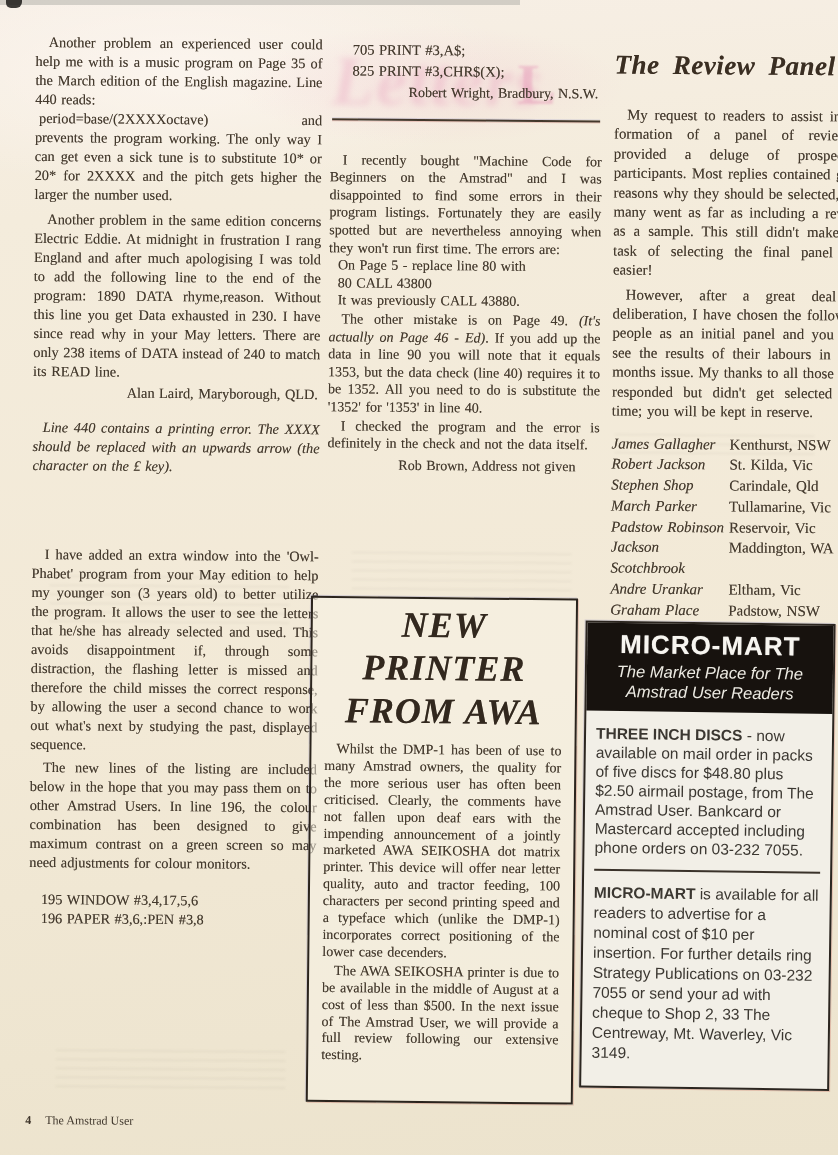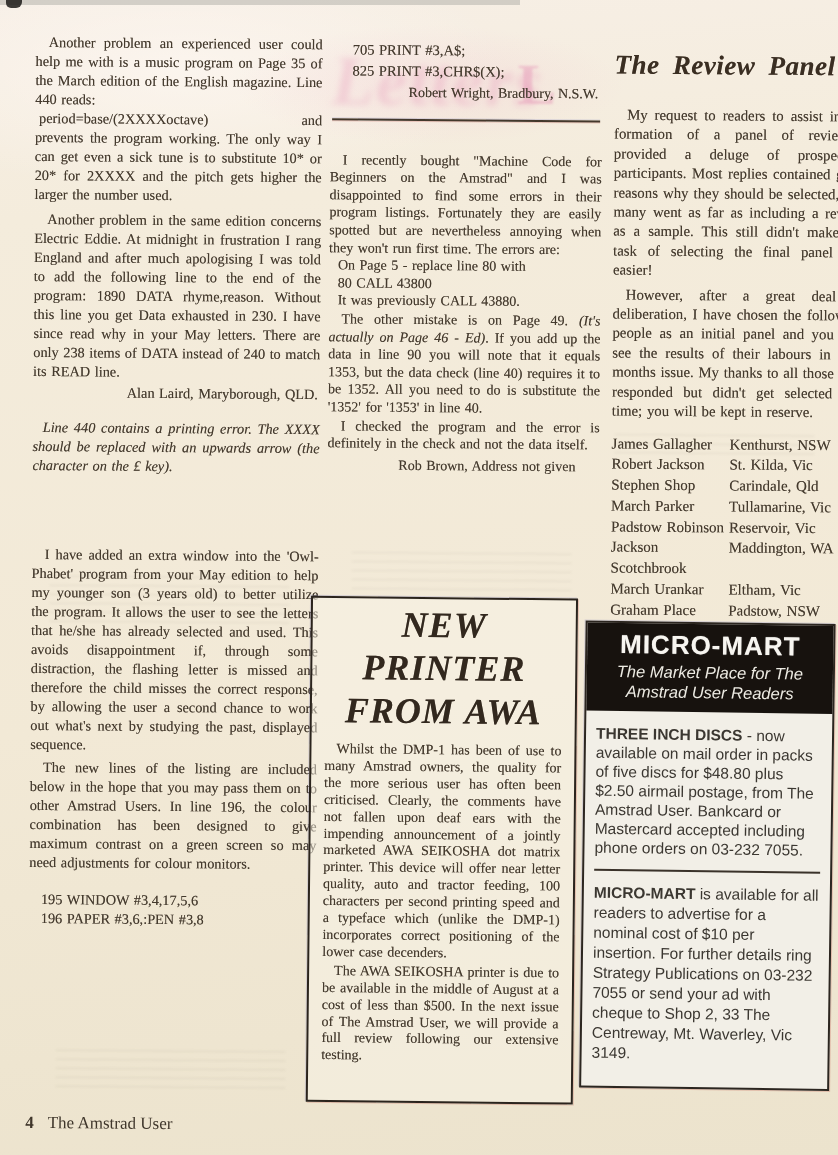--- a/index.html
+++ b/index.html
@@ -55,21 +55,21 @@
   
   .col-right{position:absolute;left:611px;top:46px;width:252px;font-size:14.8px;line-height:19.4px;text-align:justify;word-spacing:1px;}
   .col-right p{margin:0;}
   .review-title{
     font-size:27px;line-height:34px;font-weight:bold;font-style:italic;
     letter-spacing:0.5px;word-spacing:6px;color:#3a2e22;margin-bottom:24px;text-align:left;
   }
   .rp-p2{margin-top:5px !important;}
   .panel-list{margin-top:12px;font-size:15px;line-height:20.8px;}
   .panel-row{display:flex;}
-  .panel-name{width:118px;flex:none;}
+  .panel-name{width:118px;flex:none;font-style:italic;}
   .panel-loc{flex:1;}
   
   .awa-box{
     position:absolute;left:311px;top:597px;width:267px;height:506px;box-sizing:border-box;
     border:2.5px solid #2b241d;padding:5px 13px 10px 13px;background:rgba(248,243,231,0.5);
     transform:rotate(0.15deg);
     box-shadow:1px 1px 0 rgba(190,70,60,0.25), -1px -1px 0 rgba(70,80,180,0.18);
     font-size:14px;line-height:16.9px;text-align:justify;word-spacing:1px;
   }
   .awa-title{font-size:36px;line-height:43px;font-weight:bold;font-style:italic;text-align:center;color:#32281e;letter-spacing:1px;}
@@ -85,21 +85,21 @@
   }
   .mm-header{background:#17120e;color:#f7f5f0;text-align:center;padding:7px 6px 10px 6px;}
   .mm-title{font-size:26px;font-weight:bold;letter-spacing:1px;line-height:28px;text-shadow:0 0 1px rgba(255,255,255,0.6);}
   .mm-subtitle{font-size:16.5px;line-height:20px;font-style:italic;margin-top:3px;color:#eceae2;}
   .mm-body{padding:13px 10px 0 10px;font-size:15.5px;line-height:19px;}
   .mm-body p{margin:0;}
   .mm-bold{font-weight:bold;}
   .mm-divider{border:0;border-top:2px solid #3a322a;margin:12px 0 12px 0;}
   .mm-s2{font-size:15.5px;line-height:20px;}
   
-  .footer{position:absolute;left:30px;top:1116px;font-size:17px;color:#3f362b;}
+  .footer{position:absolute;left:30px;top:1116px;font-size:12px;color:#3f362b;}
   .footer .pn{font-weight:bold;margin-right:14px;}
 </style>
 </head>
 <body>
 
 <div id="page">
   <div class="edge-top-gray"></div>
   <div class="corner-mark"></div>
 
   <div class="scan-content">
@@ -173,21 +173,21 @@
           </div>
         <div class="panel-row">
             <span class="panel-name">Padstow Robinson</span>
             <span class="panel-loc">Reservoir, Vic</span>
           </div>
         <div class="panel-row">
             <span class="panel-name">Jackson Scotchbrook</span>
             <span class="panel-loc">Maddington, WA</span>
           </div>
         <div class="panel-row">
-            <span class="panel-name">March Urankar</span>
+            <span class="panel-name">Andre Urankar</span>
             <span class="panel-loc">Eltham, Vic</span>
           </div>
         <div class="panel-row">
             <span class="panel-name">Graham Place</span>
             <span class="panel-loc">Padstow, NSW</span>
           </div>
       </div>
     </div>
 
     <div class="awa-box soft">

